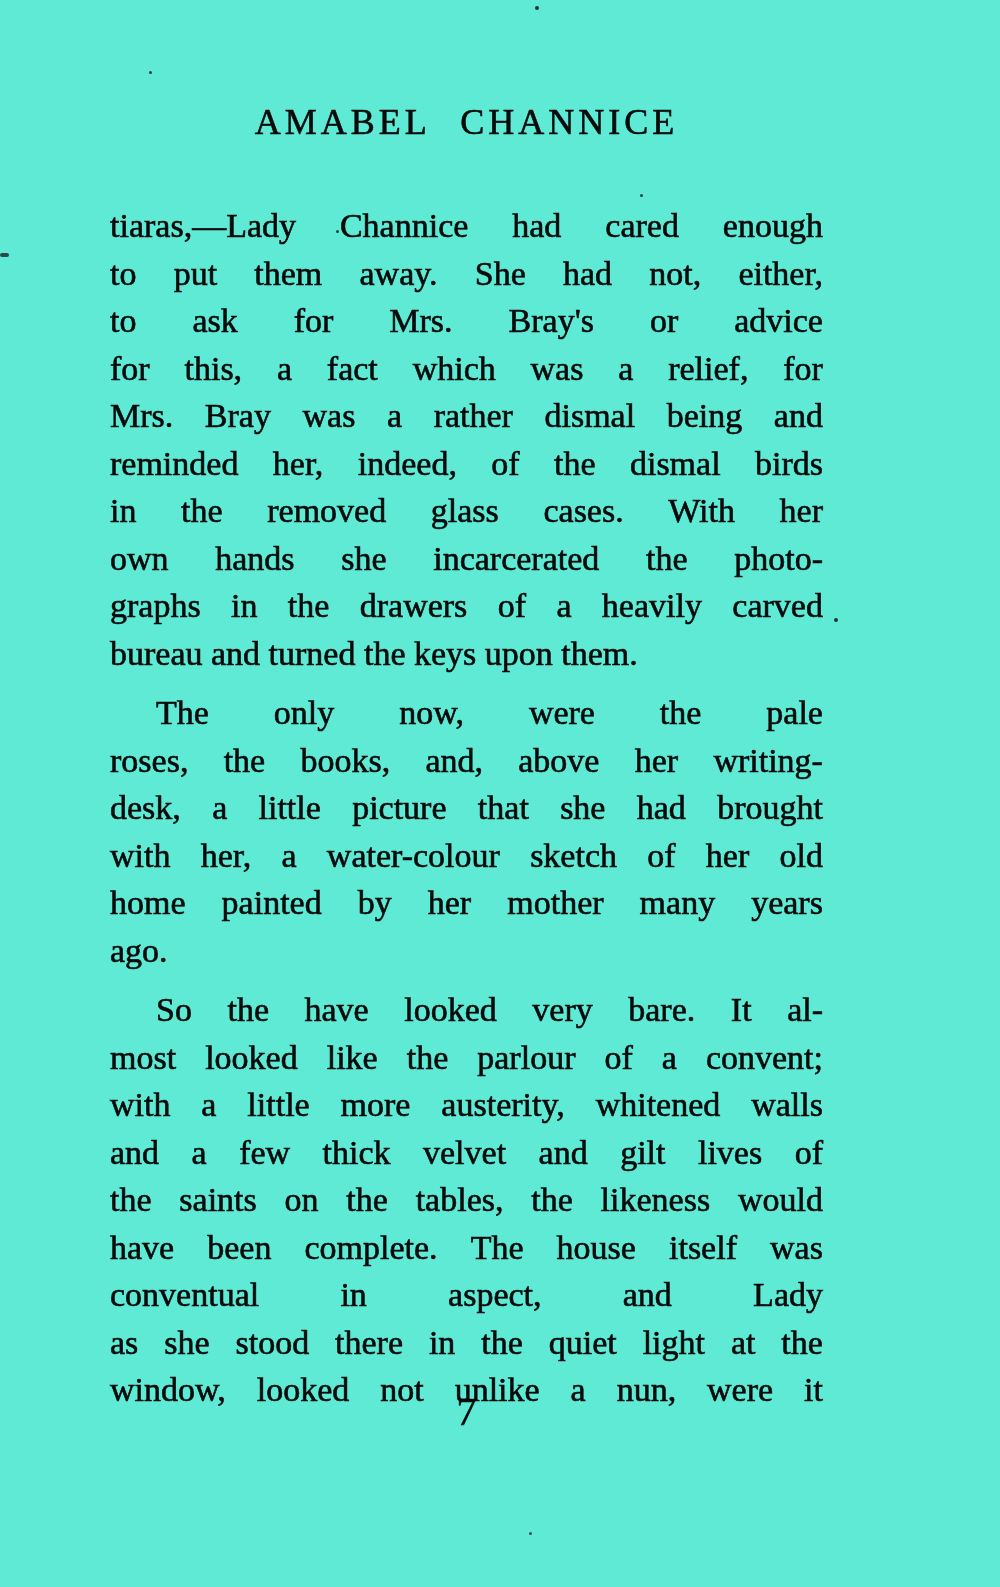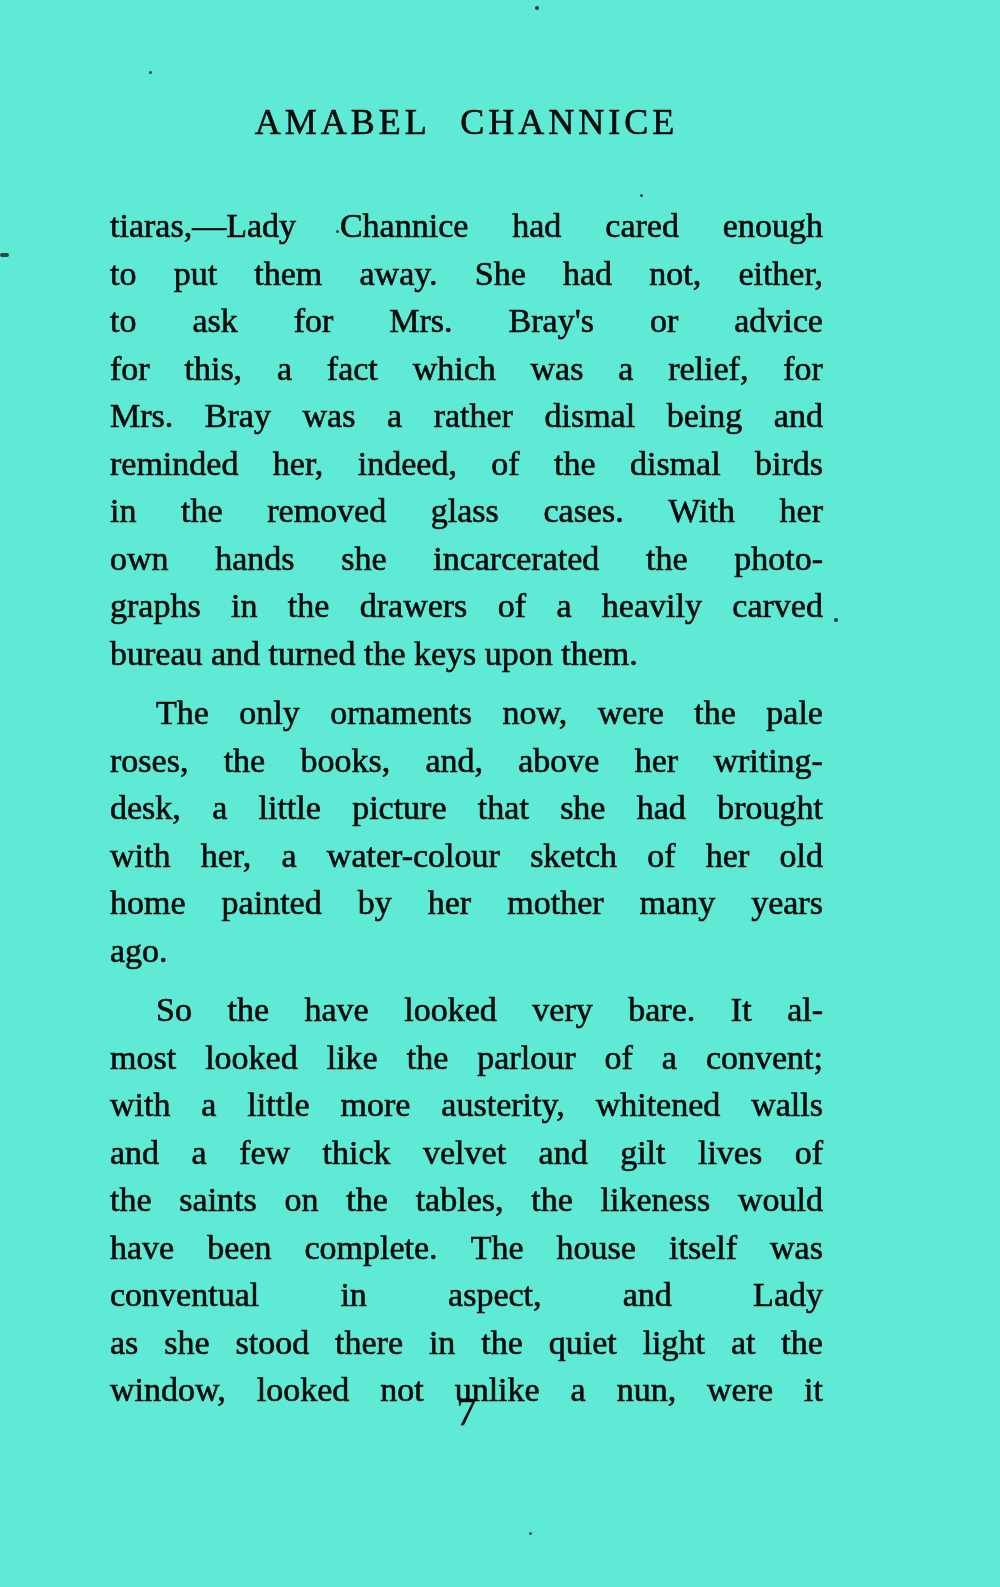--- a/index.html
+++ b/index.html
@@ -172,21 +172,20 @@
           <span>heavily</span>
           <span>carved</span>
         </div>
       <div class="line" data-justify="false">bureau and turned the keys upon them.</div>
     </div>
 
     <div class="para indent">
       <div class="line" data-justify="true">
           <span>The</span>
           <span>only</span>
-          <span>ornaments</span>
           <span>now,</span>
           <span>were</span>
           <span>the</span>
           <span>pale</span>
         </div>
       <div class="line" data-justify="true">
           <span>roses,</span>
           <span>the</span>
           <span>books,</span>
           <span>and,</span>

